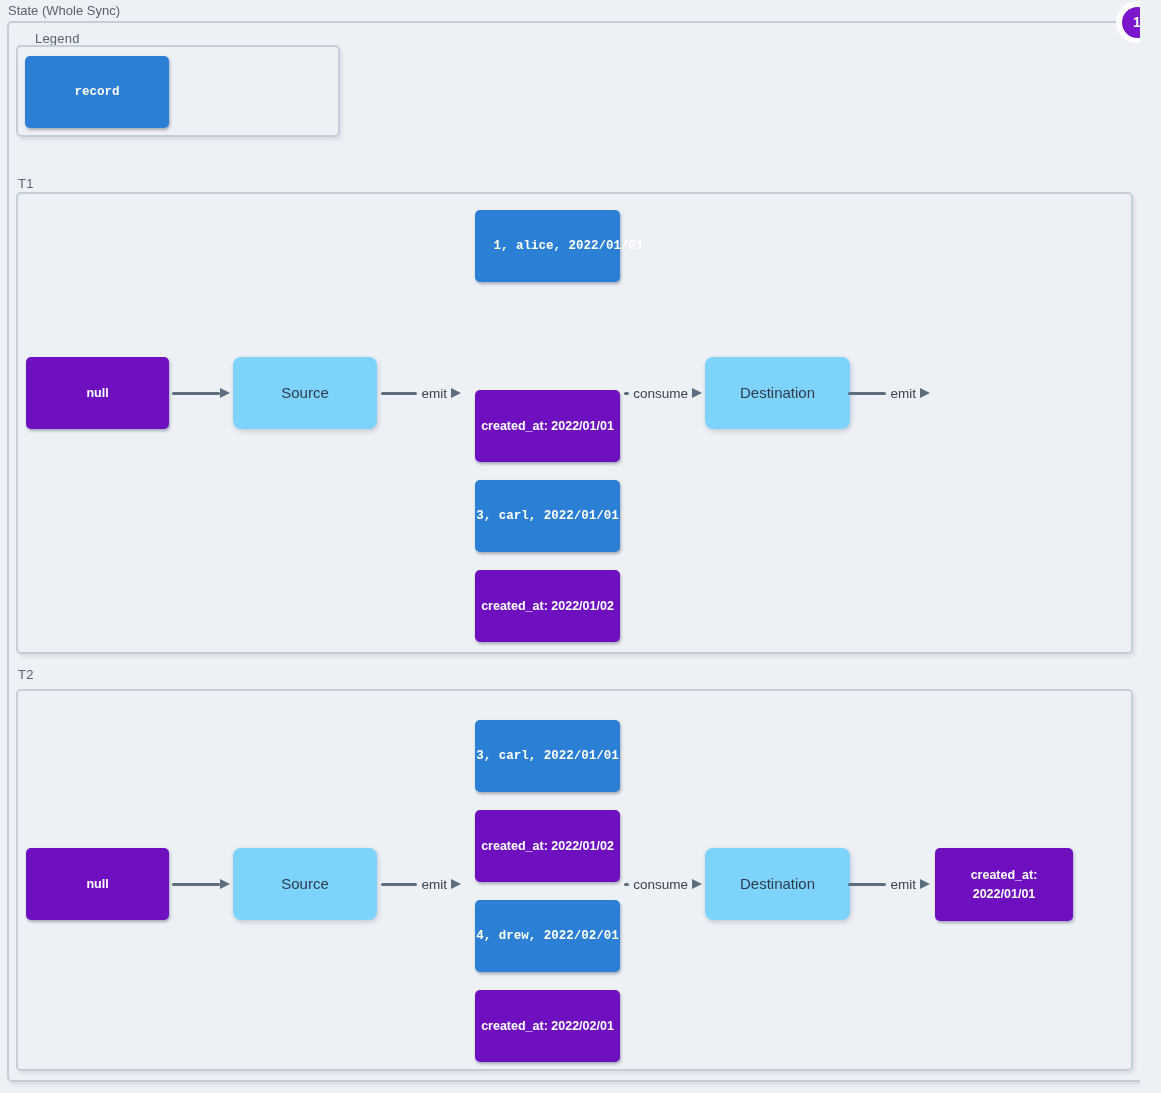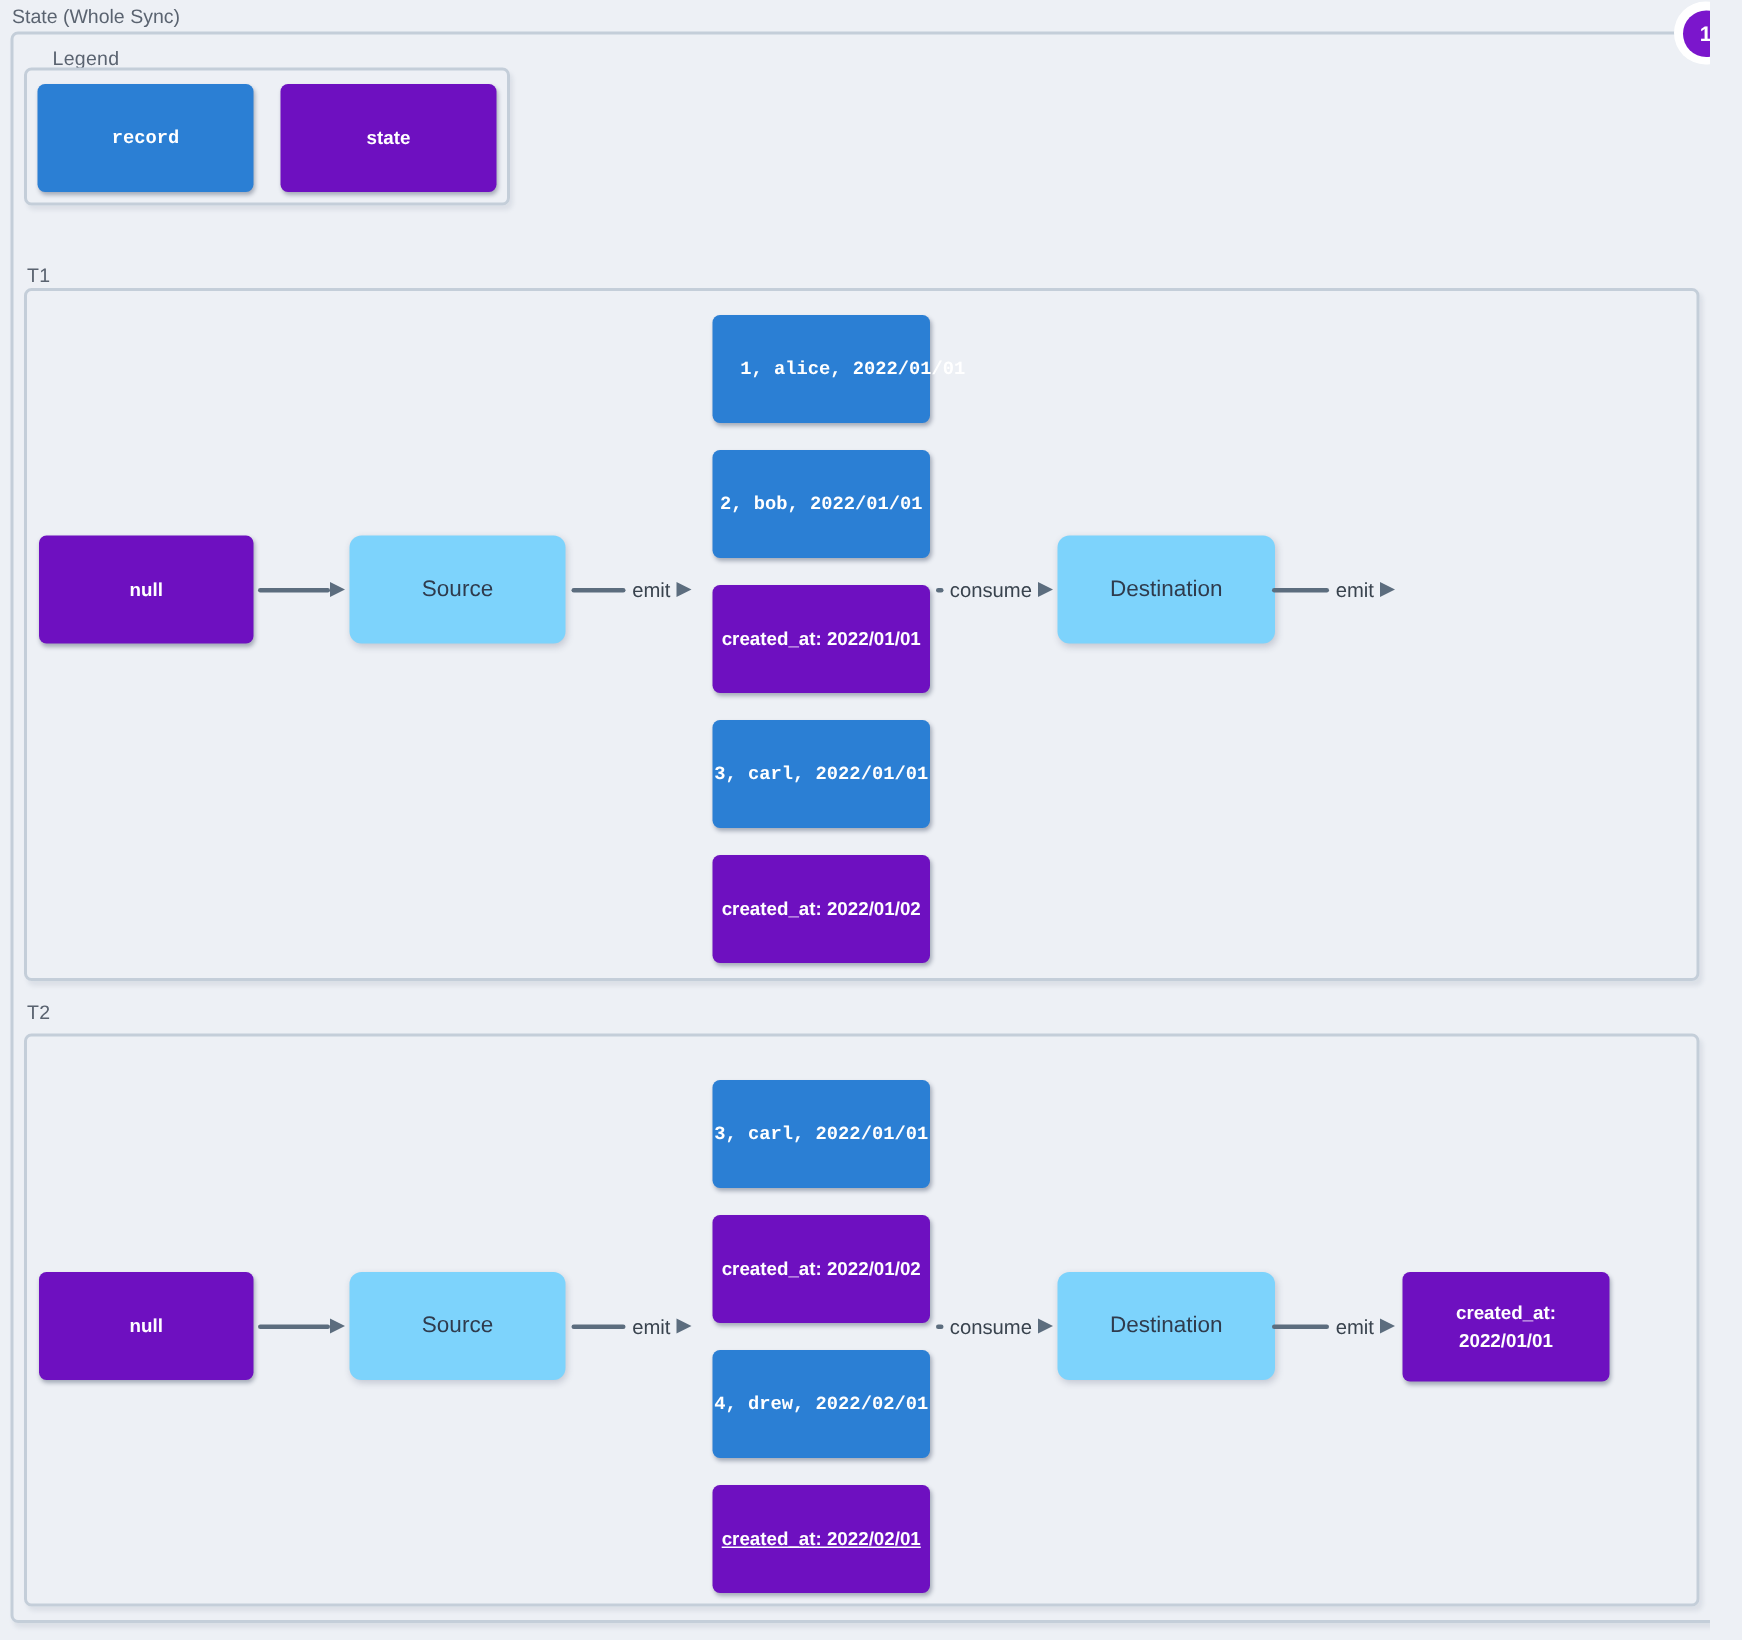--- a/index.html
+++ b/index.html
@@ -123,42 +123,40 @@
 <body>
 
 <div class="page">
 
   <div class="page-title">State (Whole Sync)</div>
   <div class="group-box" style="left:7px; top:21px; width:1145px; height:1061px;"></div>
 
   <div class="group-label" style="left:35px; top:31px;">Legend</div>
   <div class="group-box" style="left:16px; top:45px; width:324px; height:92px;"></div>
   <div class="node record" style="left:25px; top:56px; width:144px; height:72px;">record</div>
-  <div class="node state" style="left:187px; top:56px; width:144px; height:72px;">state</div>
 
   <div class="group-label" style="left:18px; top:176px;">T1</div>
   <div class="group-box" style="left:16px; top:192px; width:1117px; height:462px;"></div>
 
   <div class="node state" style="left:26px; top:357px; width:143px; height:72px;">null</div>
 
   <div class="arrow" style="left:172px; top:386px; width:58px;">
     <i class="line"></i>
     <i class="head"></i>
   </div>
 
   <div class="node plain" style="left:233px; top:357px; width:144px; height:72px;">Source</div>
 
   <div class="arrow" style="left:381px; top:386px; width:80px;">
     <i class="line"></i>
     <span class="alabel">emit</span>
     <i class="head"></i>
   </div>
 
   <div class="node record" style="left:475px; top:210px; width:145px; height:72px;padding-left:48px;">1, alice, 2022/01/01</div>
-  <div class="node record" style="left:475px; top:300px; width:145px; height:72px;">2, bob, 2022/01/01</div>
   <div class="node state" style="left:475px; top:390px; width:145px; height:72px;">created_at: 2022/01/01</div>
   <div class="node record" style="left:475px; top:480px; width:145px; height:72px;">3, carl, 2022/01/01</div>
   <div class="node state" style="left:475px; top:570px; width:145px; height:72px;">created_at: 2022/01/02</div>
 
   <div class="arrow" style="left:624px; top:386px; width:78px;">
     <i class="line"></i>
     <span class="alabel">consume</span>
     <i class="head"></i>
   </div>
 
@@ -184,21 +182,21 @@
 
   <div class="arrow" style="left:381px; top:877px; width:80px;">
     <i class="line"></i>
     <span class="alabel">emit</span>
     <i class="head"></i>
   </div>
 
   <div class="node record" style="left:475px; top:720px; width:145px; height:72px;">3, carl, 2022/01/01</div>
   <div class="node state" style="left:475px; top:810px; width:145px; height:72px;">created_at: 2022/01/02</div>
   <div class="node record" style="left:475px; top:900px; width:145px; height:72px;">4, drew, 2022/02/01</div>
-  <div class="node state" style="left:475px; top:990px; width:145px; height:72px;text-decoration:underline;">created_at: 2022/02/01</div>
+  <div class="node state" style="left:475px; top:990px; width:145px; height:72px;">created_at: 2022/02/01</div>
 
   <div class="arrow" style="left:624px; top:877px; width:78px;">
     <i class="line"></i>
     <span class="alabel">consume</span>
     <i class="head"></i>
   </div>
 
   <div class="node plain" style="left:705px; top:848px; width:145px; height:72px;">Destination</div>
 
   <div class="arrow" style="left:848px; top:877px; width:82px;">

